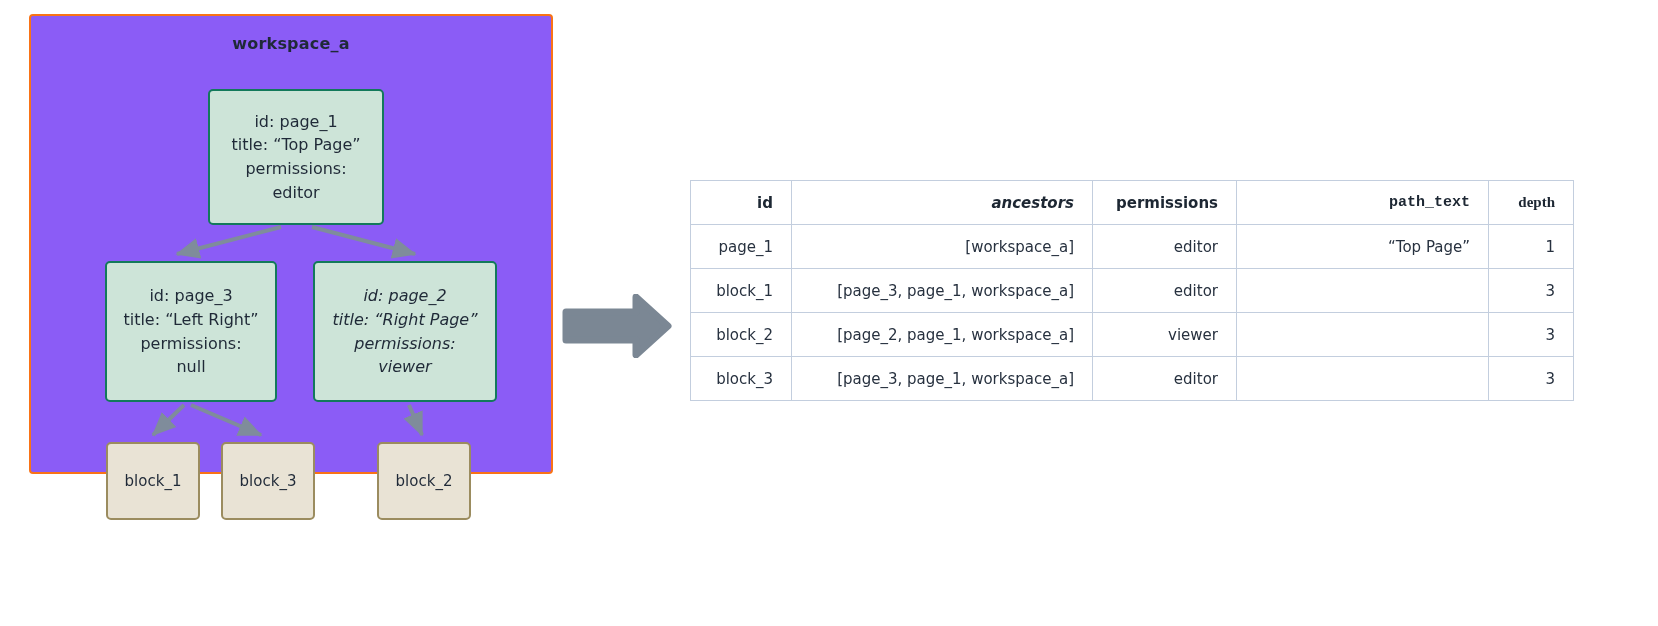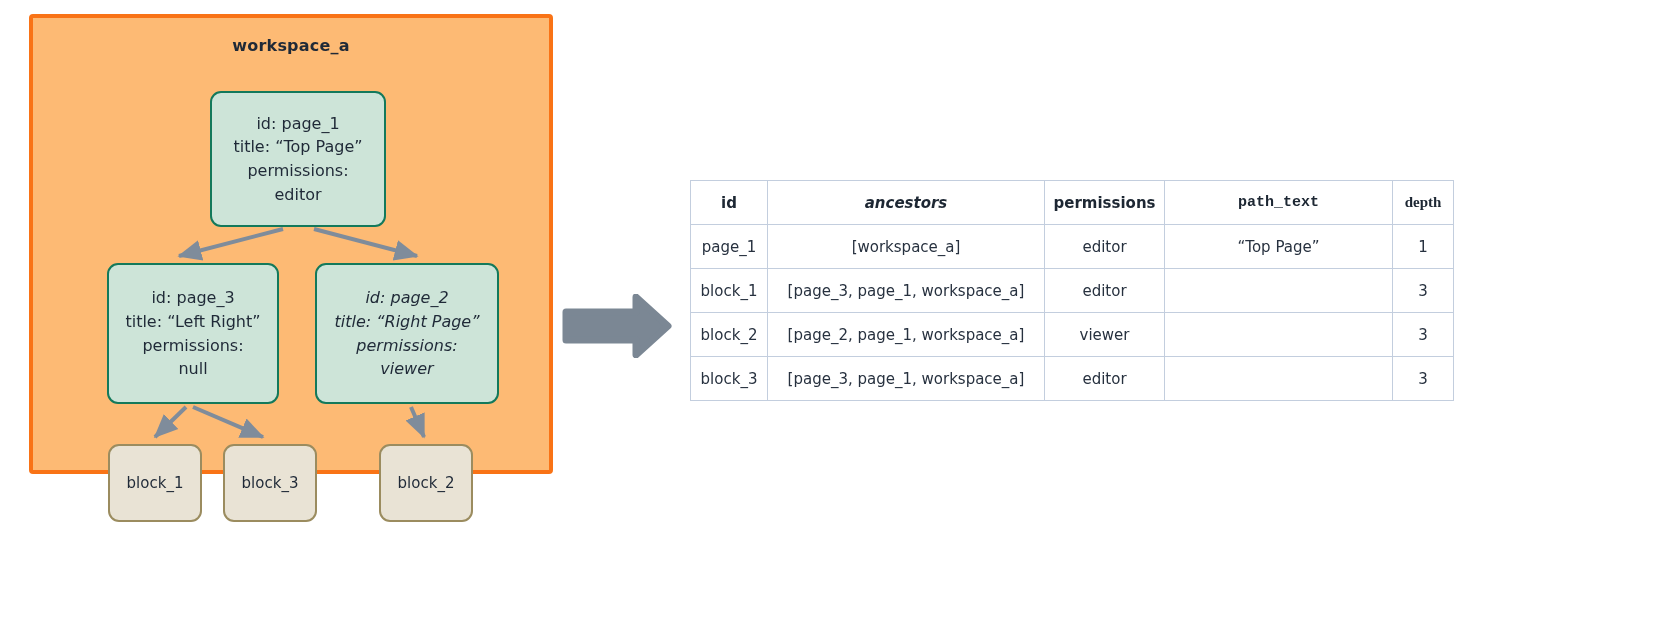--- a/index.html
+++ b/index.html
@@ -15,22 +15,22 @@
     overflow: hidden;
   }
 
   
   #workspace-container {
     position: absolute;
     left: 29px;
     top: 14px;
     width: 524px;
     height: 460px;
-    background: #fdba74;
-    border: 4px solid #f97316;
+    background: #8b5cf6;
+    border: 2px solid #f97316;
     border-radius: 4px;
     box-sizing: border-box;
   }
   #workspace-title {
     position: absolute;
     top: 18px;
     left: 0;
     width: 100%;
     text-align: center;
     font-size: 16px;
@@ -41,21 +41,21 @@
 
   
   .node {
     position: absolute;
     box-sizing: border-box;
     display: flex;
     flex-direction: column;
     align-items: center;
     justify-content: center;
     text-align: right;
-    border-radius: 11px;
+    border-radius: 5px;
   }
   .page-node {
     background: #cde4d8;
     border: 2px solid #13795b;
     color: #1f2937;
     font-size: 16px;
     line-height: 1.48;
   }
   .block-node {
     background: #e9e3d5;
@@ -99,22 +99,22 @@
   }
   table#result-table {
     border-collapse: collapse;
     font-size: 15px;
     color: #27313f;
     background: #ffffff;
   }
   table#result-table th,
   table#result-table td {
     border: 1px solid #c3cede;
-    padding: 11px 6px;
-    text-align: center;
+    padding: 11px 18px;
+    text-align: right;
     vertical-align: middle;
     white-space: nowrap;
     height: 21px;
     box-sizing: content-box;
   }
   table#result-table th {
     font-weight: bold;
     color: #1d2733;
   }
   .col-id       { width: 64px; }

